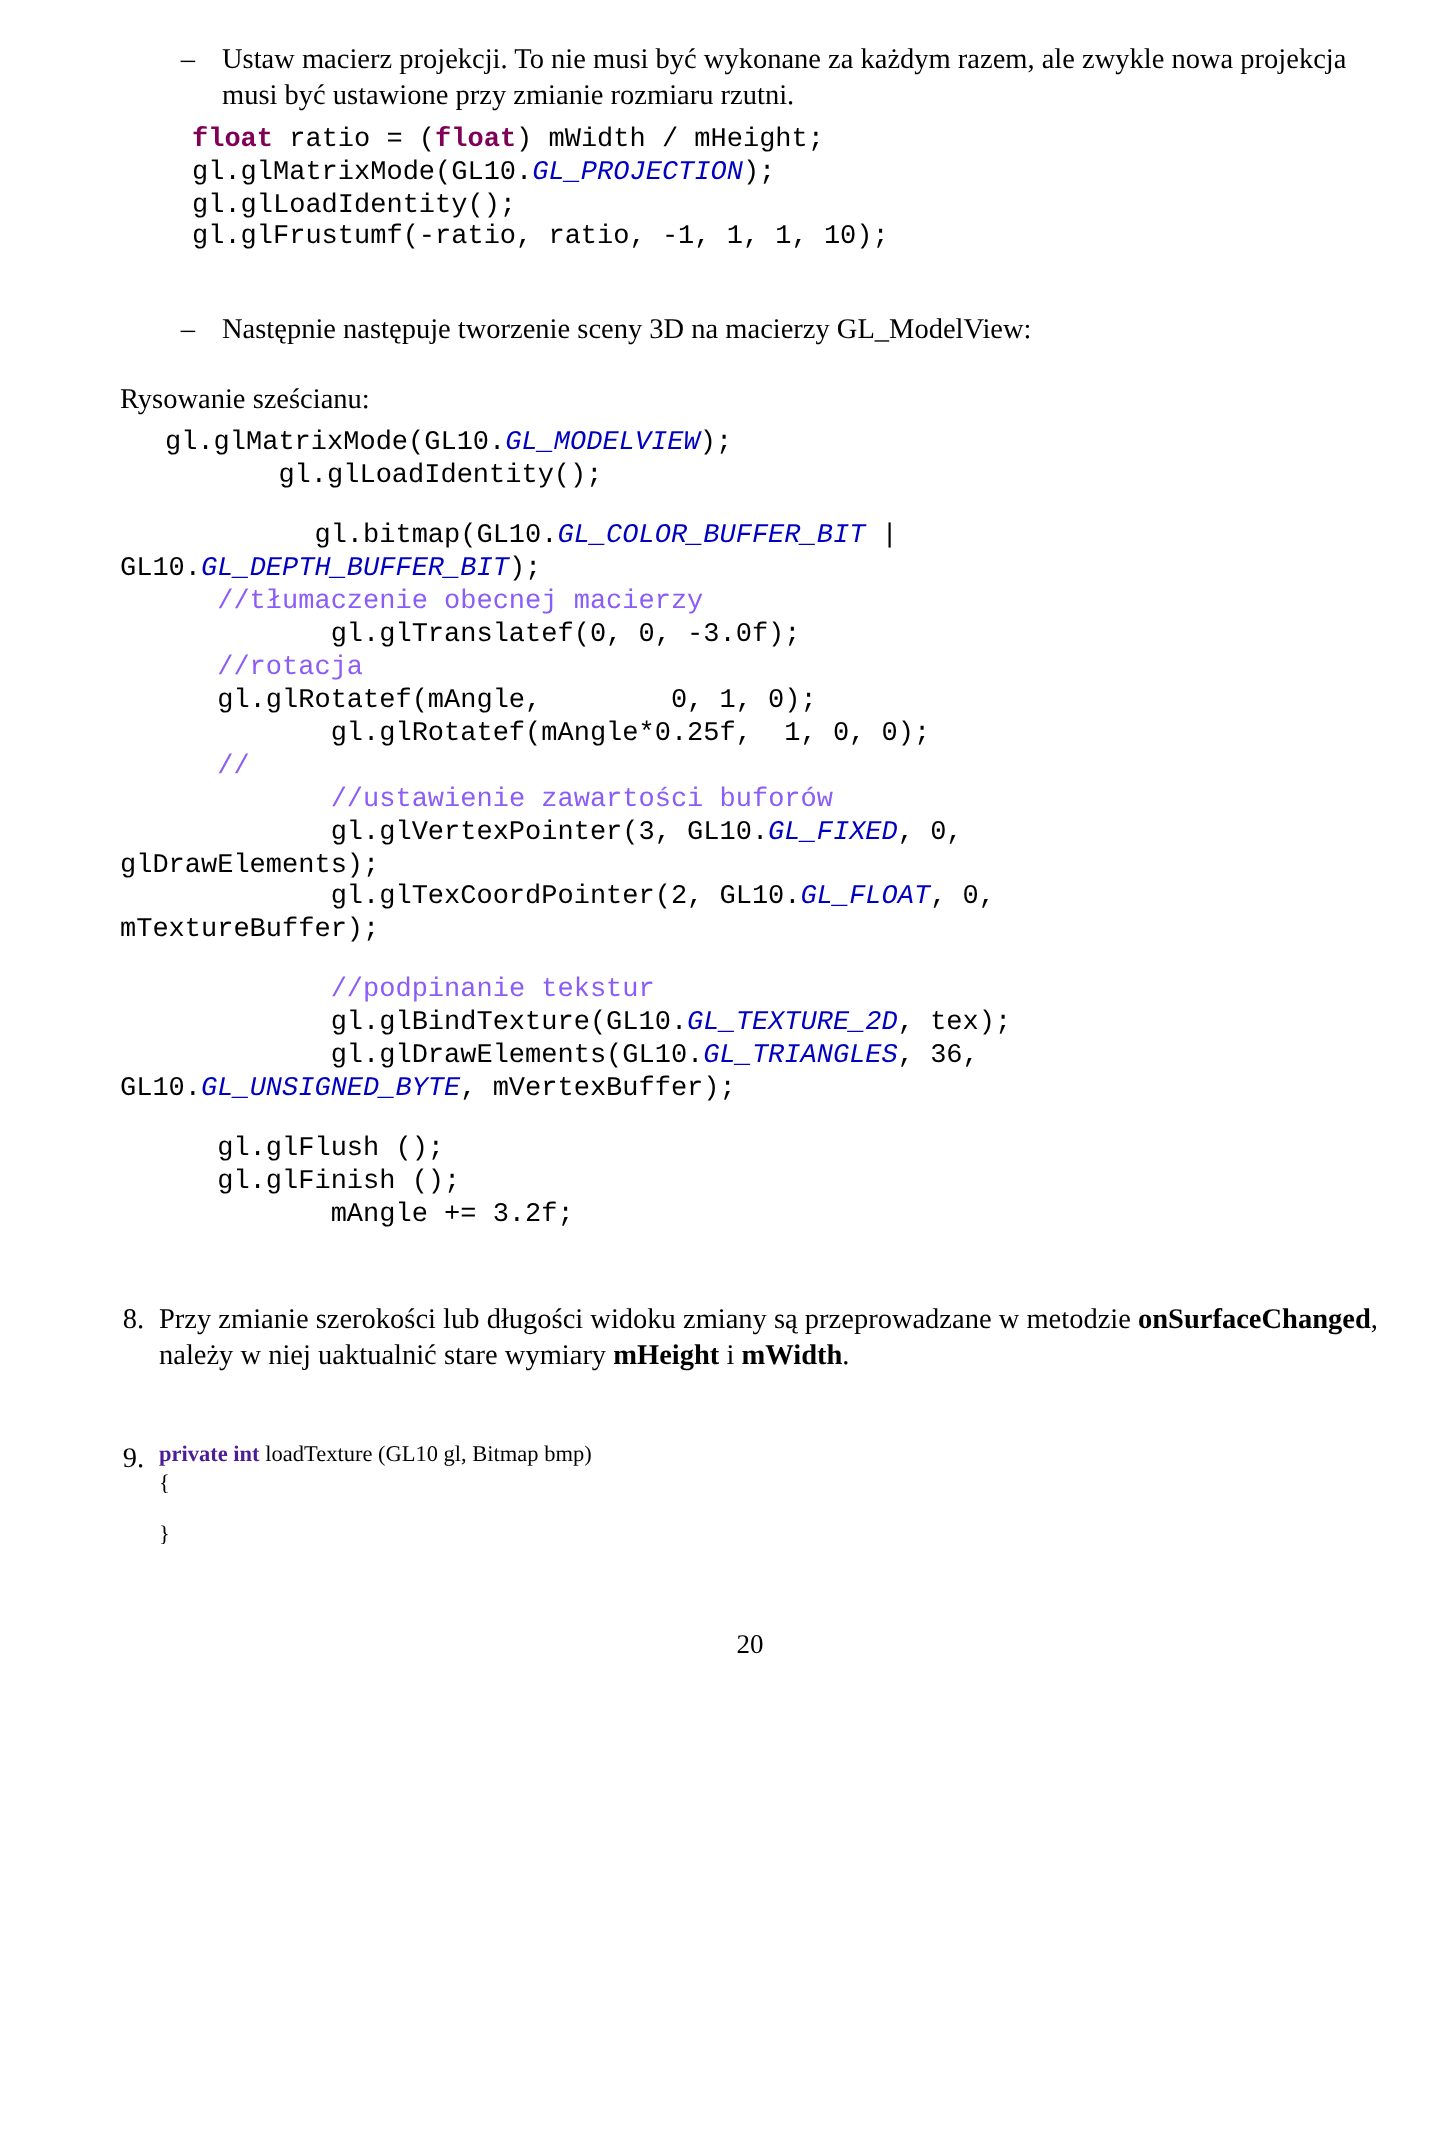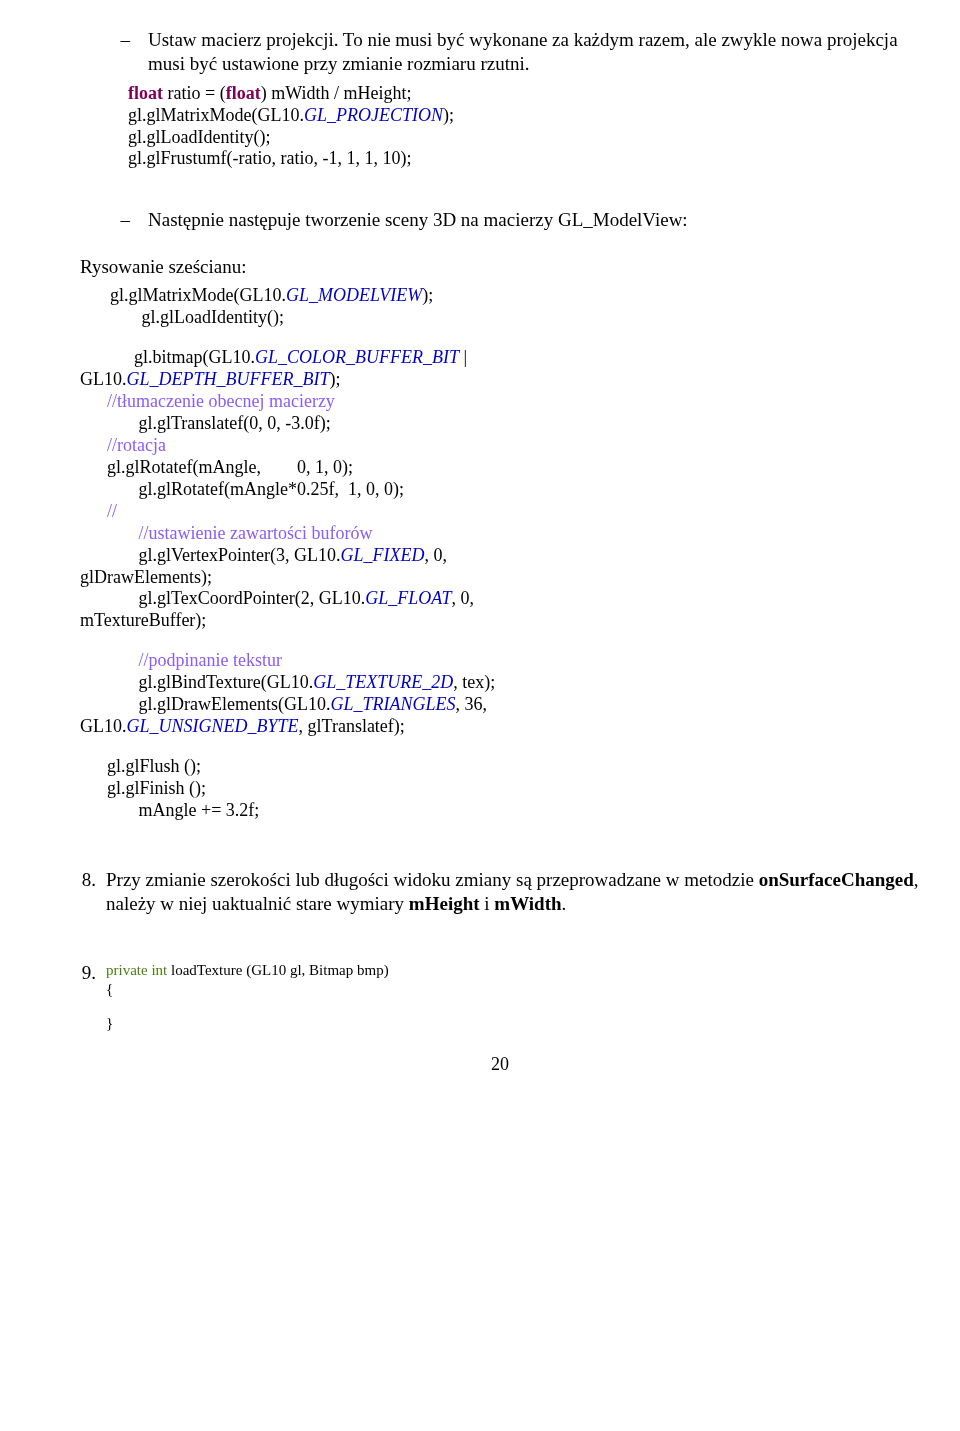--- a/index.html
+++ b/index.html
@@ -26,21 +26,21 @@
       text-align: right;
       padding-right: 18px;
     }
     .dash-body {
       flex: 1;
     }
     .dash.outer {
       margin-left: 30px;
     }
     .code {
-      font-family: Liberation Serif, serif;
+      font-family: Liberation Mono, monospace;
       font-size: 18px;
       white-space: pre;
       line-height: 1.22;
     }
     .code-block {
       margin-left: 48px;
       margin-top: 6px;
     }
     .code-block2 {
       margin-left: 30px;
@@ -66,24 +66,24 @@
     }
     .numitem .numbody {
       flex: 1;
     }
     .small-code {
       font-family: "Times New Roman", serif;
       font-size: 15px;
       line-height: 1.3;
       margin-left: 26px;
     }
-    .kw2 { color: #4d7c0f; font-weight: normal; }
+    .kw2 { color: #4c1d95; font-weight: bold; }
     .pagenum {
       text-align: center;
-      margin-top: 20px;
+      margin-top: 52px;
       font-size: 18px;
     }
     b { font-weight: bold; }
   </style>
 </head>
 <body>
 
 <div class="dash outer">
   <div class="dash-mark">–</div>
   <div class="dash-body">Ustaw macierz projekcji. To nie musi być wykonane za każdym razem, ale zwykle nowa projekcja musi być ustawione przy zmianie rozmiaru rzutni.</div>
@@ -114,21 +114,21 @@
 <span>      </span><span class="comment">//</span>
 <span>             </span><span class="comment">//ustawienie zawartości buforów</span>
 <span>             gl.glVertexPointer(3, GL10.</span><span class="const">GL_FIXED</span><span>, 0,</span>
 <span>glDrawElements);</span>
 <span>             gl.glTexCoordPointer(2, GL10.</span><span class="const">GL_FLOAT</span><span>, 0,</span>
 <span>mTextureBuffer);</span></div>
 
 <div class="code" style="margin-top:18px;"><span>             </span><span class="comment">//podpinanie tekstur</span>
 <span>             gl.glBindTexture(GL10.</span><span class="const">GL_TEXTURE_2D</span><span>, tex);</span>
 <span>             gl.glDrawElements(GL10.</span><span class="const">GL_TRIANGLES</span><span>, 36,</span>
-<span>GL10.</span><span class="const">GL_UNSIGNED_BYTE</span><span>, glTranslatef);</span></div>
+<span>GL10.</span><span class="const">GL_UNSIGNED_BYTE</span><span>, mVertexBuffer);</span></div>
 
 <div class="code" style="margin-top:18px;"><span>      gl.glFlush ();</span>
 <span>      gl.glFinish ();</span>
 <span>             mAngle += 3.2f;</span></div>
 
 <div class="numitem" style="margin-top:46px;">
   <div class="num">8.</div>
   <div class="numbody">
     <span>Przy zmianie szerokości lub długości widoku zmiany są przeprowadzane w metodzie </span><b>onSurfaceChanged</b><span>, należy w niej uaktualnić stare wymiary </span><b>mHeight</b><span> i </span><b>mWidth</b><span>.</span>
   </div>

